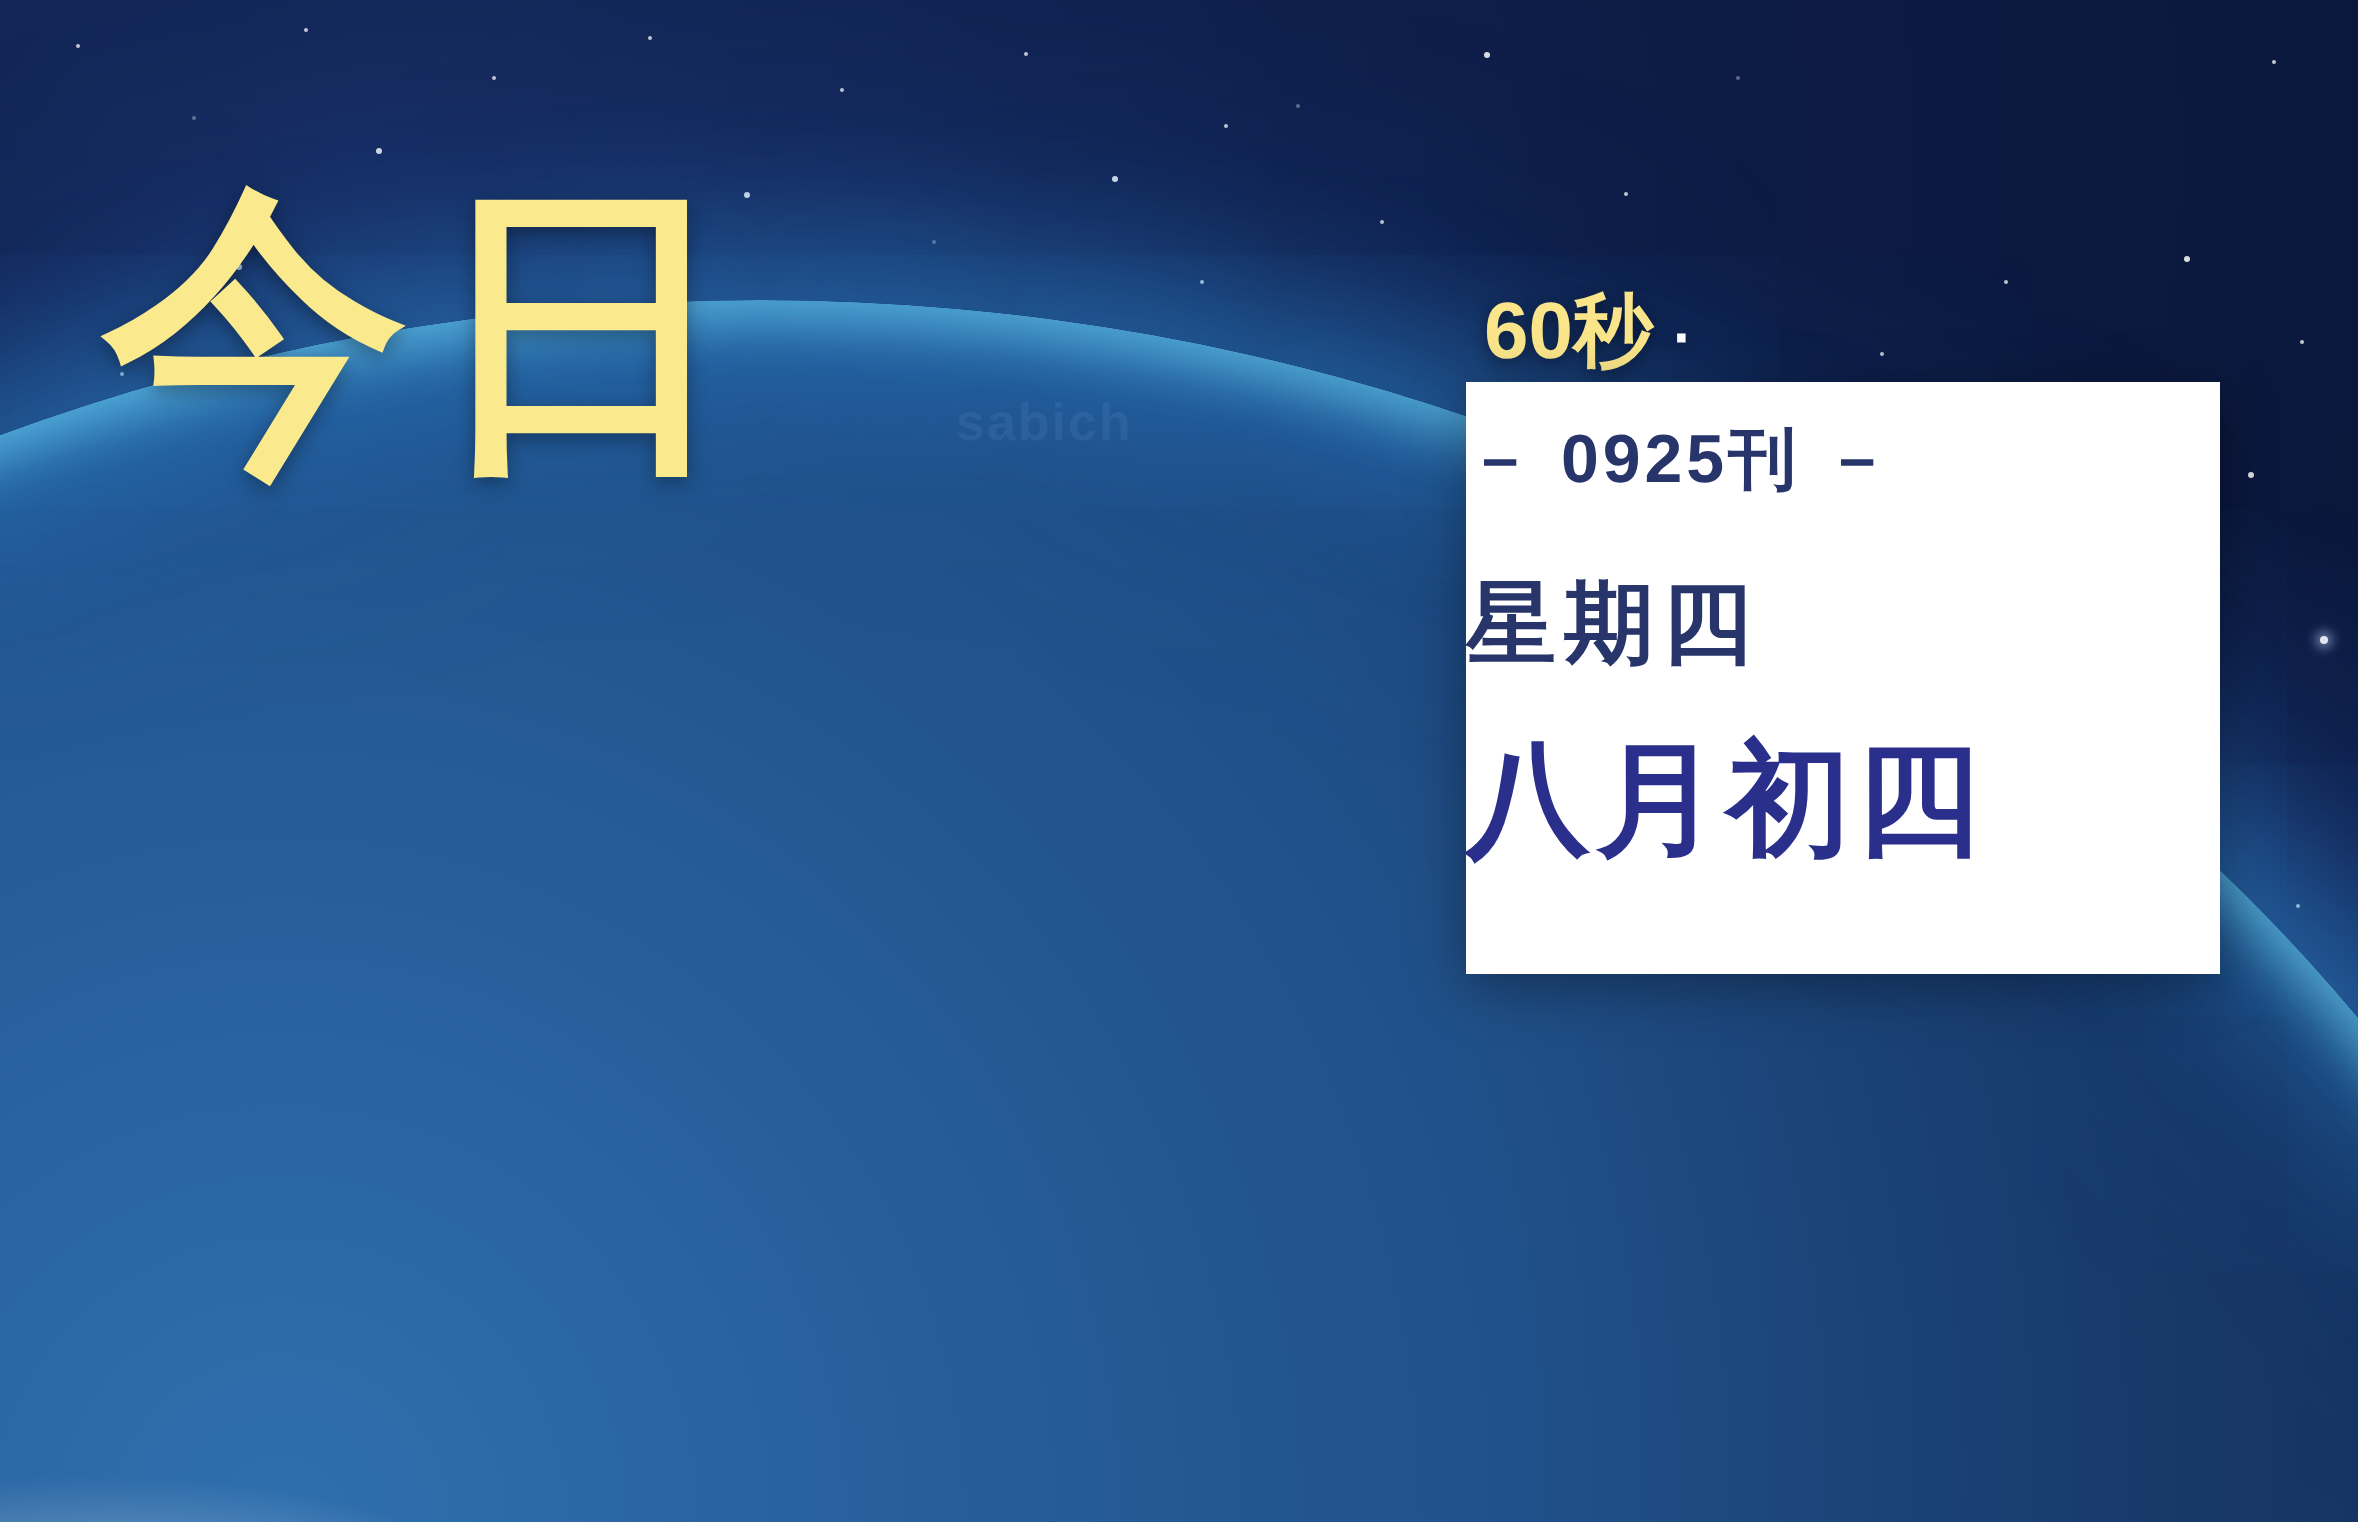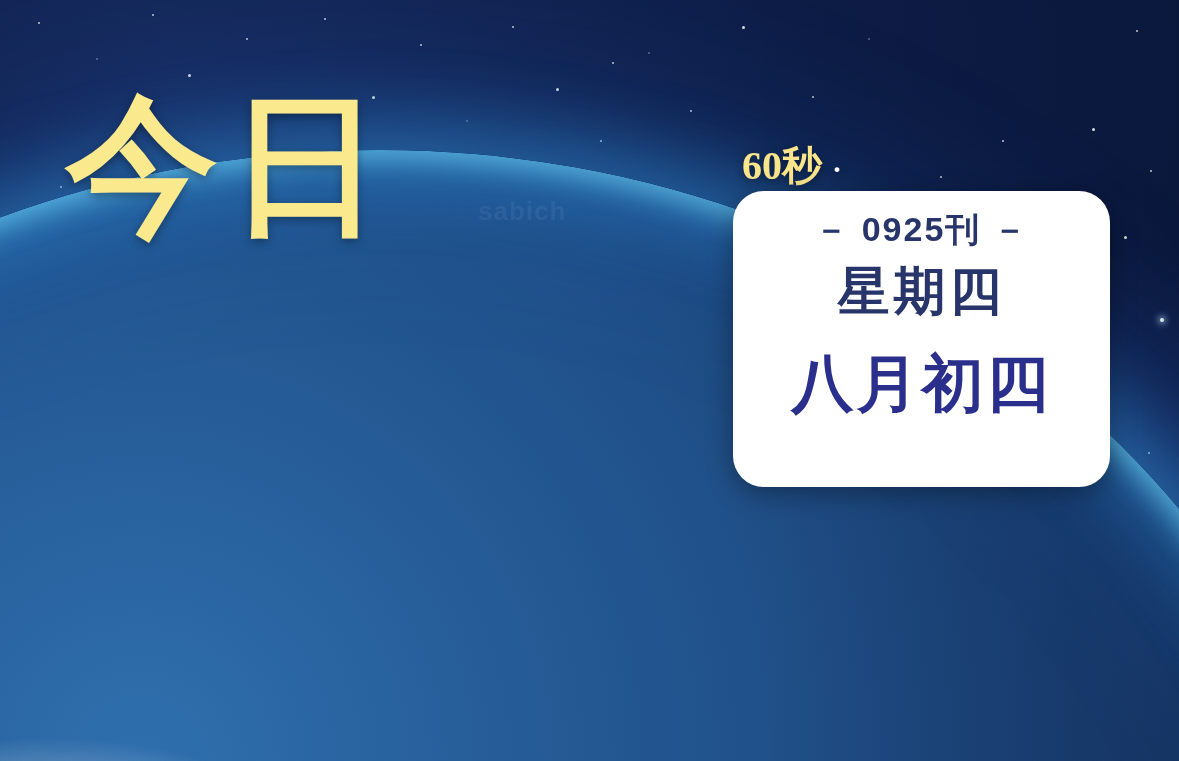--- a/index.html
+++ b/index.html
@@ -172,21 +172,20 @@
     line-height: .92;
     user-select: none;
   }
   .title-line {
     display: block;
     font-size: 152px;
     font-weight: bold;
     letter-spacing: 12px;
     white-space: nowrap;
     font-family: "DejaVu Sans", "Liberation Sans", sans-serif;
-    margin-left: 14px;
   }
   .title-top {
     color: #FAE98D;
     text-shadow: 0 3px 10px rgba(0,0,0,.35);
   }
   .title-bottom {
     color: #ECEDEF;
     font-size: 168px;
     margin-left: -14px;
     margin-top: 10px;
@@ -212,21 +211,20 @@
   
   .tagline {
     position: absolute;
     left: 742px;
     top: 138px;
     display: flex;
     align-items: baseline;
     gap: 8px;
     white-space: nowrap;
     text-shadow: 0 2px 8px rgba(0,0,0,.45);
-    font-family: Liberation Serif, serif;
   }
   .tag-60 {
     font-size: 40px;
     font-weight: bold;
     color: #FAE58A;
     letter-spacing: 0px;
   }
   .tag-dot {
     font-size: 30px;
     font-weight: bold;
@@ -244,36 +242,35 @@
   .card {
     position: absolute;
     left: 733px;
     top: 191px;
     width: 377px;
     height: 296px;
     background: #FFFFFF;
     box-shadow: 0 6px 26px rgba(0,0,0,.35);
     display: flex;
     flex-direction: column;
-    align-items: center;
+    align-items: flex-start;
     justify-content: flex-start;
     padding-top: 16px;
     box-sizing: border-box;
-    border-radius: 31px;
   }
   .card-issue {
     font-size: 34px;
     font-weight: bold;
     color: #27356B;
     letter-spacing: 2px;
     white-space: nowrap;
   }
   .card-weekday {
-    margin-top: 12px;
-    font-size: 52px;
+    margin-top: 36px;
+    font-size: 45px;
     font-weight: bold;
     color: #27356B;
     letter-spacing: 4px;
     line-height: 1;
     white-space: nowrap;
   }
   .card-lunar {
     margin-top: 36px;
     font-size: 62px;
     font-weight: bold;

